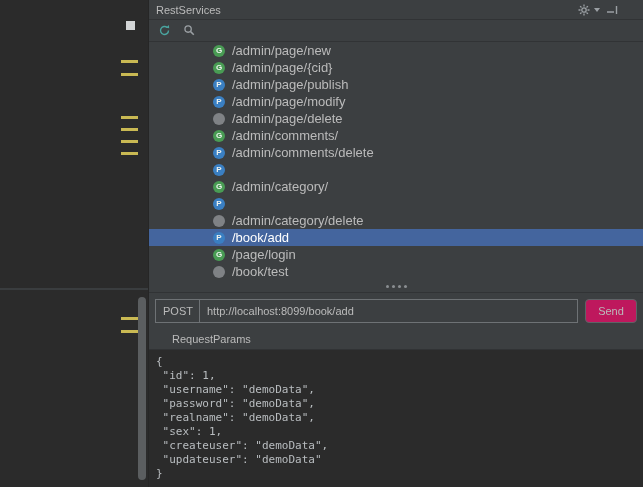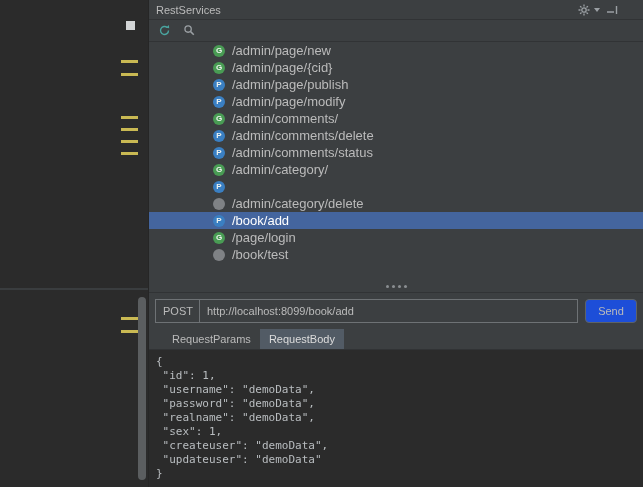--- a/index.html
+++ b/index.html
@@ -48,21 +48,21 @@
         box-shadow:6px 0 0 #8a8e91,12px 0 0 #8a8e91,18px 0 0 #8a8e91;margin-right:18px;}
 
   .request{flex:1;border-top:1px solid #313335;background:#3c3f41;display:flex;flex-direction:column;}
   .req-bar{display:flex;align-items:center;margin:6px 6px 0 6px;height:24px;}
   .url-box{flex:1;display:flex;align-items:stretch;height:24px;box-sizing:border-box;
            border:1px solid #6e7275;background:#3c3f41;}
   .method{width:44px;display:flex;align-items:center;padding-left:7px;font-size:11px;color:#bbbbbb;
           border-right:1px solid #6e7275;box-sizing:border-box;}
   .url{flex:1;display:flex;align-items:center;padding-left:7px;font-size:11px;color:#bbbbbb;
        white-space:nowrap;overflow:hidden;}
-  .send{margin-left:7px;width:52px;height:24px;background:#1d4ed8;border:1px solid #5e6366;
+  .send{margin-left:7px;width:52px;height:24px;background:#be185d;border:1px solid #5e6366;
         border-radius:4px;color:#bbbbbb;font-size:11px;font-family:inherit;padding:0;}
 
   .tabs{display:flex;align-items:flex-end;height:26px;padding-left:14px;}
   .tab{height:20px;display:flex;align-items:center;padding:0 9px;font-size:11px;color:#bbbbbb;}
   .tab.selected{background:#525b65;color:#dcdcdc;}
 
   .body-editor{flex:1;background:#2b2b2b;border-top:1px solid #313335;overflow:hidden;}
   .body-editor pre{margin:0;padding:5px 0 0 7px;font-family:"DejaVu Sans Mono",monospace;
                    font-size:11px;line-height:14px;color:#b9bdc0;}
 </style>
@@ -135,30 +135,33 @@
         </div>
         <div class="tree-row">
           <span class="method-icon post">P</span>
           <span class="tree-label">/admin/page/publish</span>
         </div>
         <div class="tree-row">
           <span class="method-icon post">P</span>
           <span class="tree-label">/admin/page/modify</span>
         </div>
         <div class="tree-row">
+          <span class="method-icon other"></span>
+          <span class="tree-label">/admin/page/delete</span>
+        </div>
+        <div class="tree-row">
           <span class="method-icon get">G</span>
           <span class="tree-label">/admin/comments/</span>
         </div>
         <div class="tree-row">
           <span class="method-icon post">P</span>
           <span class="tree-label">/admin/comments/delete</span>
         </div>
         <div class="tree-row">
           <span class="method-icon post">P</span>
-          <span class="tree-label">/admin/comments/status</span>
         </div>
         <div class="tree-row">
           <span class="method-icon get">G</span>
           <span class="tree-label">/admin/category/</span>
         </div>
         <div class="tree-row">
           <span class="method-icon post">P</span>
         </div>
         <div class="tree-row">
           <span class="method-icon other"></span>
@@ -186,21 +189,20 @@
       <div class="req-bar">
         <div class="url-box">
           <span class="method">POST</span>
           <span class="url">http://localhost:8099/book/add</span>
         </div>
         <button class="send">Send</button>
       </div>
 
       <div class="tabs">
           <div class="tab">RequestParams</div>
-          <div class="tab selected">RequestBody</div>
         </div>
 
       <div class="body-editor">
         <pre>{
  "id": 1,
  "username": "demoData",
  "password": "demoData",
  "realname": "demoData",
  "sex": 1,
  "createuser": "demoData",

